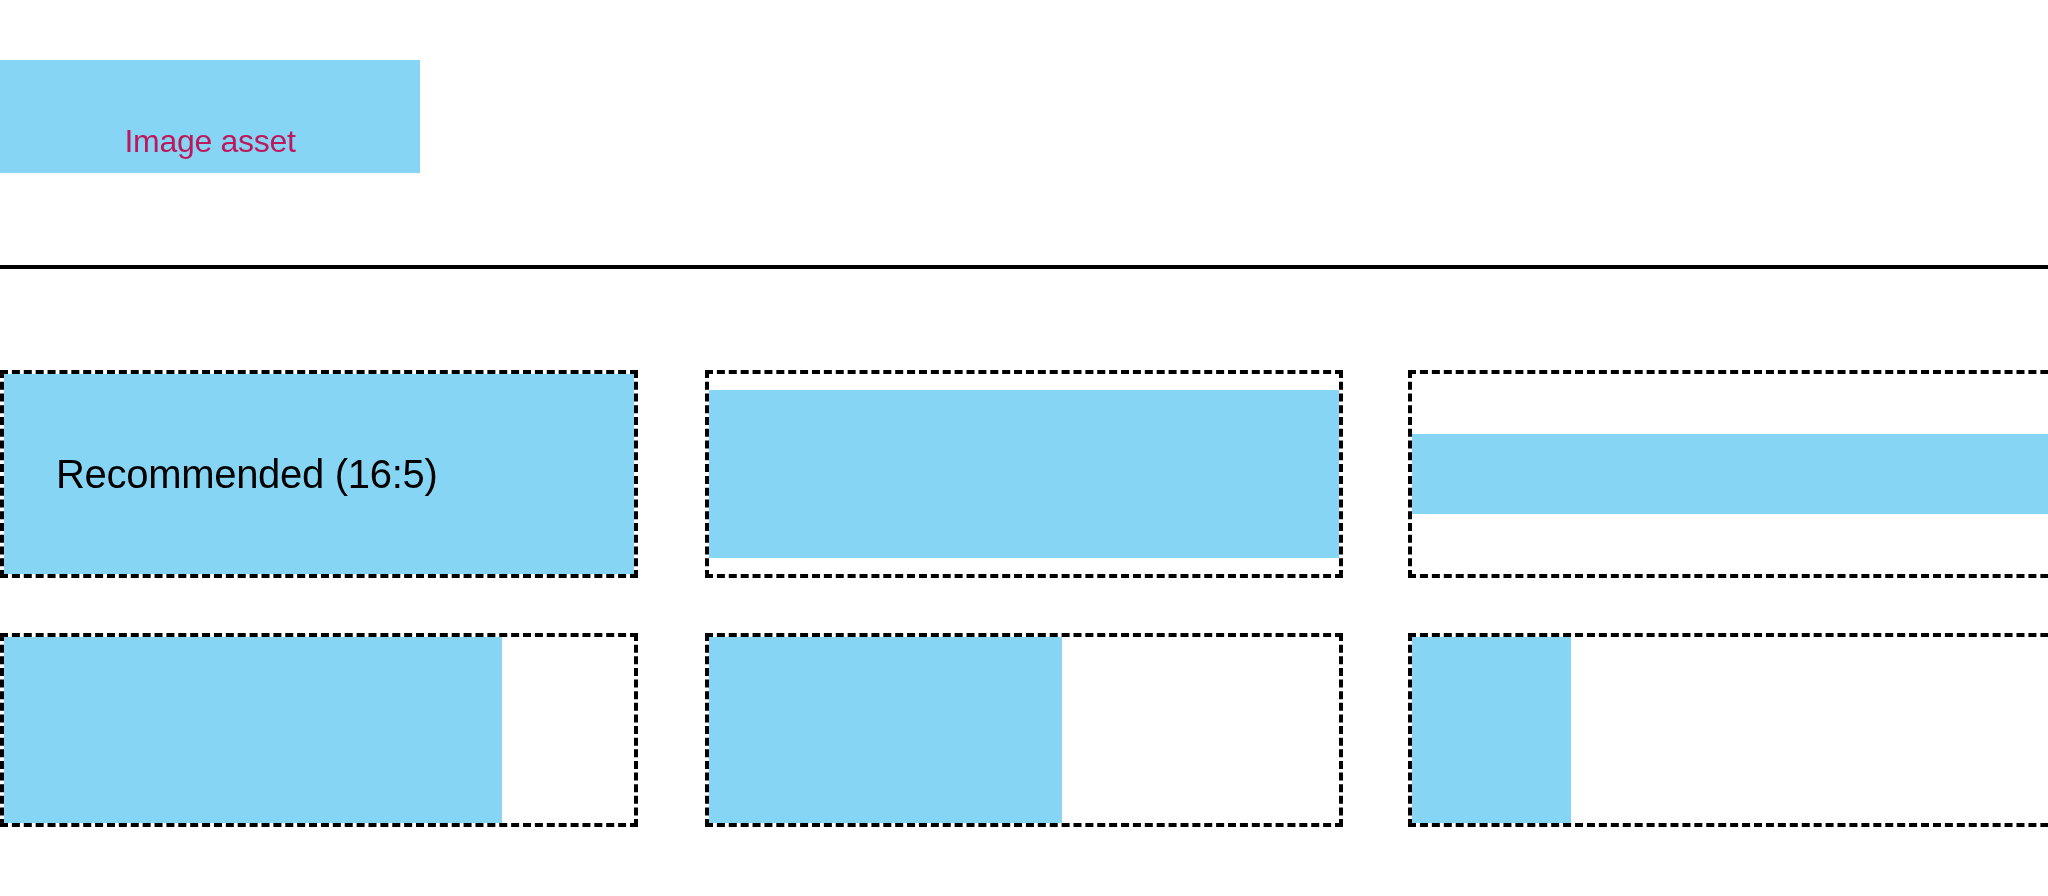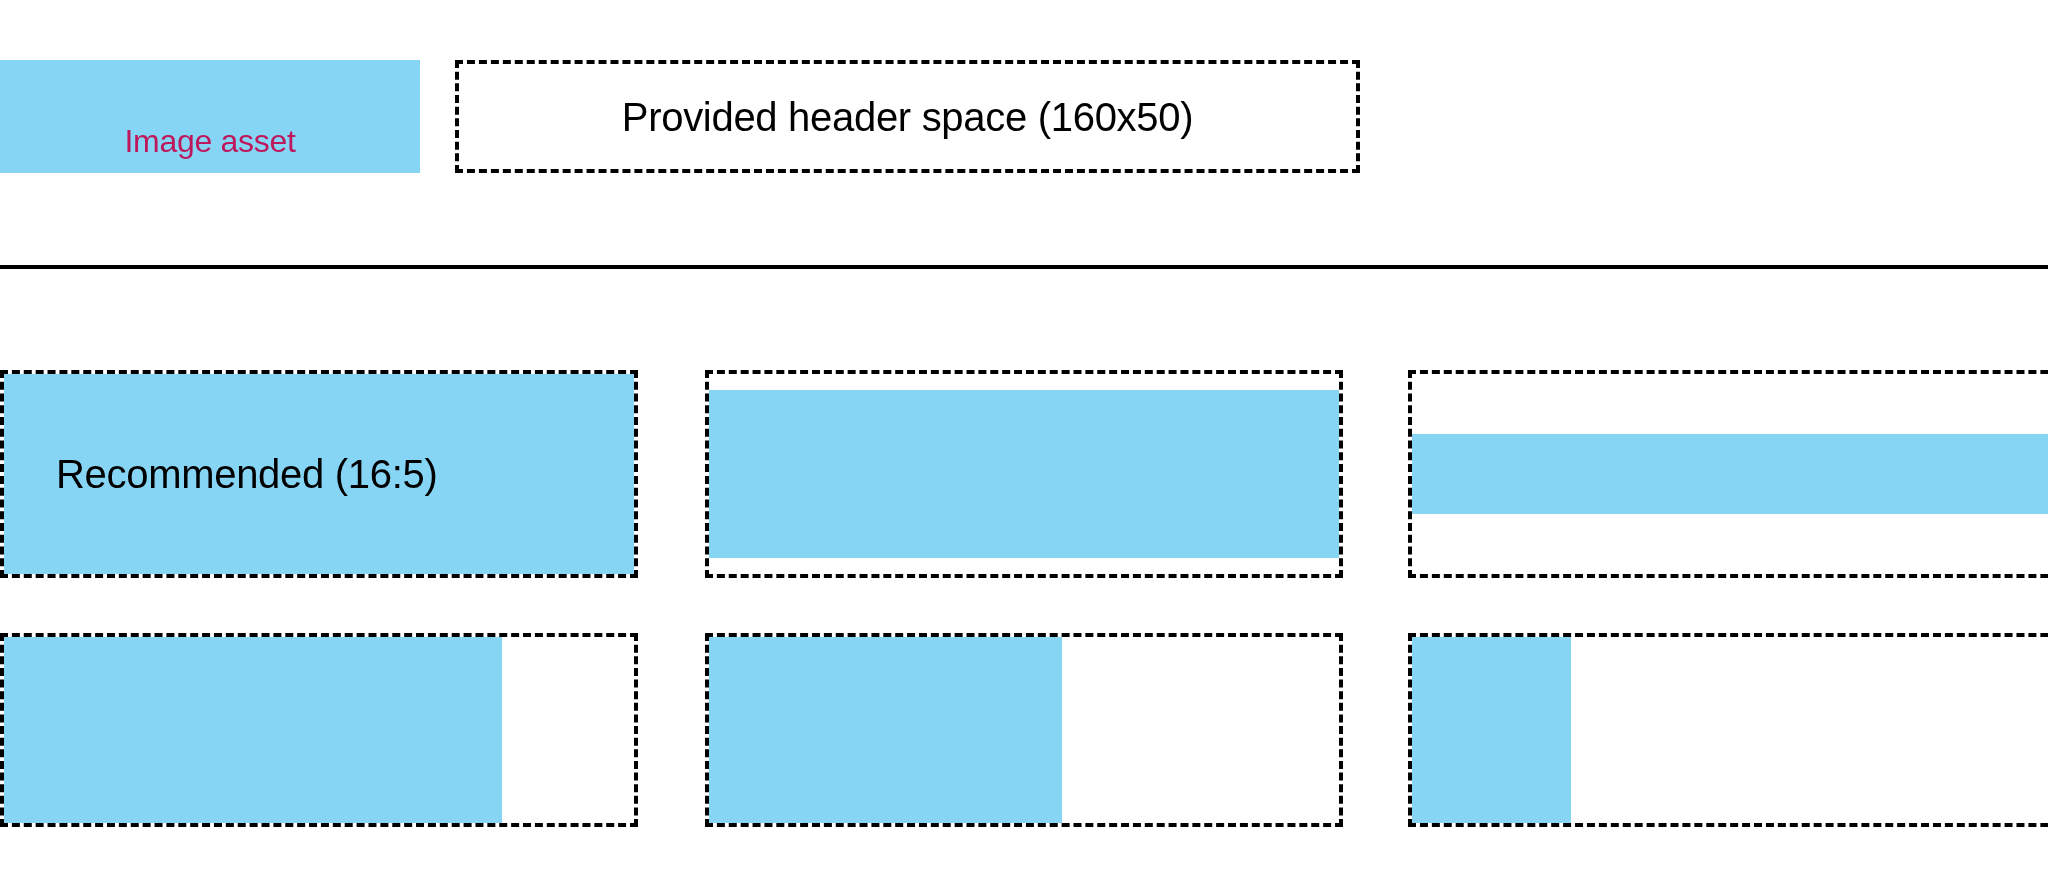--- a/index.html
+++ b/index.html
@@ -134,23 +134,20 @@
 </style>
 </head>
 <body>
 
 <div class="header-strip">
 
   <div class="asset-swatch">
     <span class="asset-swatch-label">Image asset</span>
   </div>
 
-  <div class="header-space-box">
-    <span class="header-space-label">Provided header space (160x50)</span>
-  </div>
 
 </div>
 
 <div class="divider"></div>
 
 <div class="ratio-grid">
 
   <div class="ratio-cell col-1 row-1">
     <div class="fill fill-letterbox" style="height:100%;"></div>
     <span class="cell-label">Recommended (16:5)</span>

